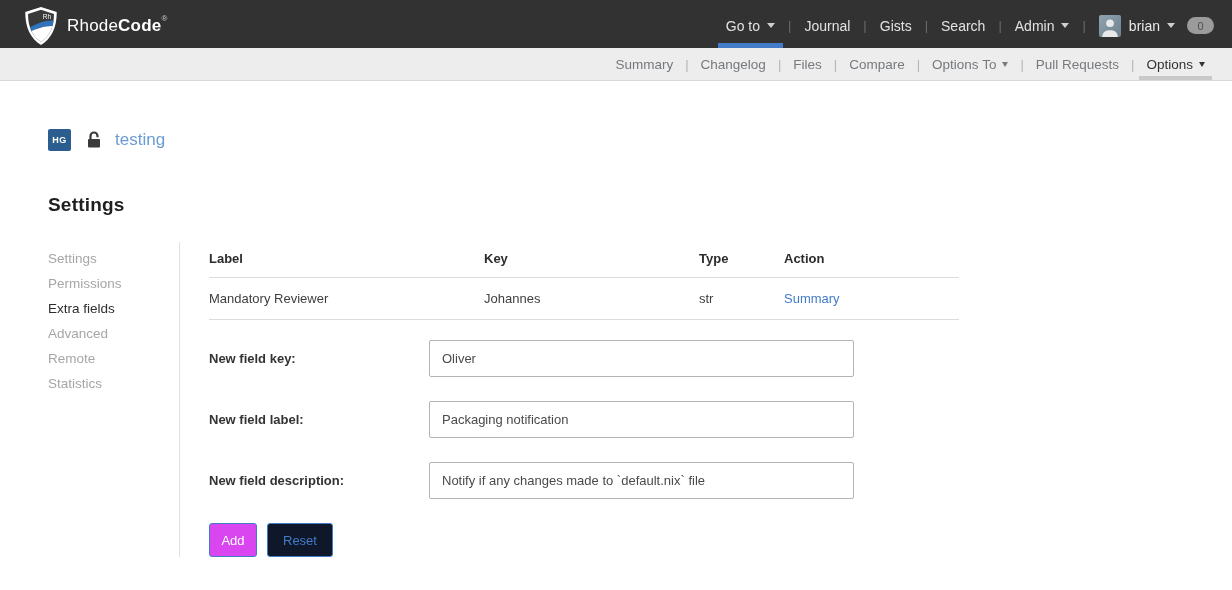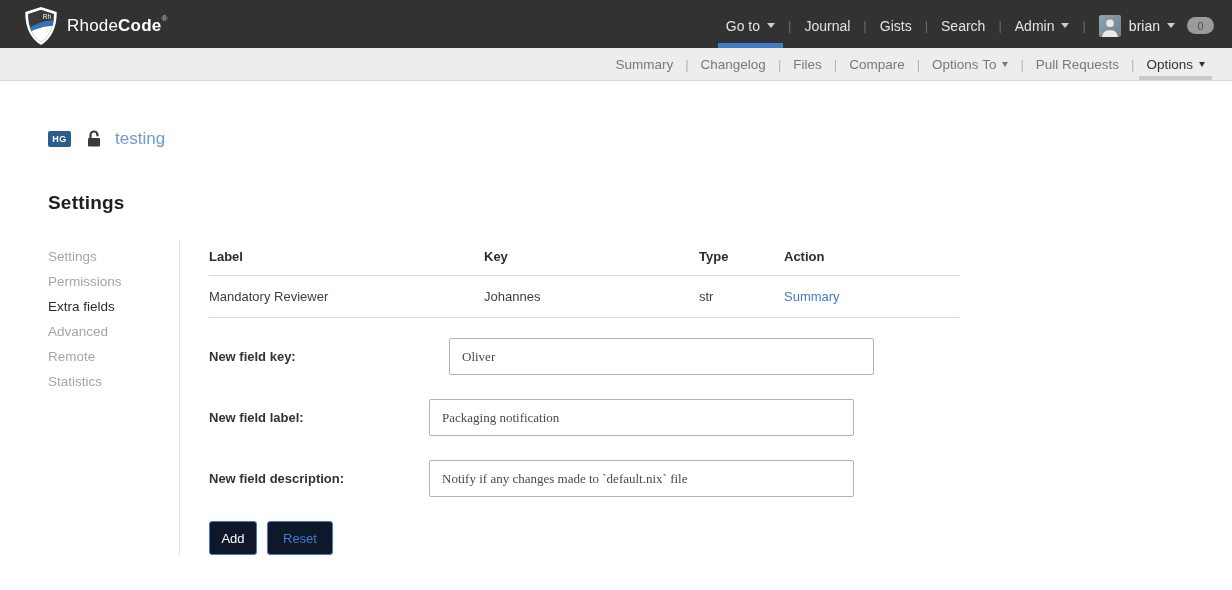--- a/index.html
+++ b/index.html
@@ -40,21 +40,21 @@
   .reponav-item .caret { border-top-color:#76797d; border-left-width:3.5px;
     border-right-width:3.5px; margin-left:6px; }
   .reponav-item.active { color:#333333; }
   .reponav-item.active .caret { border-top-color:#333333; }
   .reponav-item.active::after { content:""; position:absolute; left:2px; right:2px;
     bottom:0; height:4px; background:#c9c9c9; }
   .reponav .nav-sep { color:#b4b4b4; }
 
   
   .repo-title { margin:48px 0 0 48px; display:flex; align-items:center; }
-  .vcs-badge { width:23px; height:16px; background:#2b5d8f; border-radius:2px;
+  .vcs-badge { width:23px; height:22px; background:#2b5d8f; border-radius:2px;
     color:#ffffff; font-size:9px; font-weight:bold; display:flex;
     align-items:center; justify-content:center; letter-spacing:.5px; }
   .lock-wrap { margin-left:15px; display:flex; align-items:center; }
   .repo-name { margin-left:13px; color:#6b9bd3; font-size:17px; text-decoration:none;
     cursor:pointer; }
 
   
   h1.page-title { margin:43px 0 0 48px; font-size:19px; color:#1f1f1f;
     font-weight:bold; letter-spacing:.2px; }
 
@@ -69,30 +69,30 @@
 
   table.fields { width:100%; border-collapse:collapse; }
   table.fields th { text-align:left; font-size:13px; color:#2c2c2c; font-weight:bold;
     padding:9px 0 11px; border-bottom:1px solid #dcdcdc; }
   table.fields td { font-size:13px; color:#3e3e3e; padding:13px 0;
     border-bottom:1px solid #dcdcdc; }
   .col-label { width:275px; } .col-key { width:215px; } .col-type { width:85px; }
   a.remove-link { color:#427cc9; text-decoration:none; cursor:pointer; }
 
   .form-row { display:flex; align-items:center; margin-top:24px; }
-  .form-row:first-of-type { margin-top:20px;gap:20px; }
+  .form-row:first-of-type { margin-top:20px; }
   .form-label { width:220px; font-size:13px; font-weight:bold; color:#333333; }
   .form-input { width:425px; height:37px; border:1px solid #b3b3b3; border-radius:2px;
     padding:0 12px; font-size:13px; color:#4a4a4a;
-    font-family:Liberation Serif, serif; background:#ffffff; }
+    font-family:Liberation Sans, sans-serif; background:#ffffff; }
 
   .buttons { margin-top:24px; display:flex; }
   .btn { height:34px; font-size:13px; border-radius:3px; cursor:pointer;
     font-family:"Liberation Sans", sans-serif; }
-  .btn-add { width:48px; background:#0f172a; color:#ffffff; border:1px solid #427cc9; }
+  .btn-add { width:48px; background:#d946ef; color:#ffffff; border:1px solid #427cc9; }
   .btn-reset { margin-left:10px; padding:0 15px; background:#0f172a; color:#427cc9;
     border:1px solid #427cc9; }
 </style>
 </head>
 <body>
 
 <header class="topnav">
   <div class="brand">
     <svg width="34" height="38" viewBox="0 0 36 41">
       <defs>

